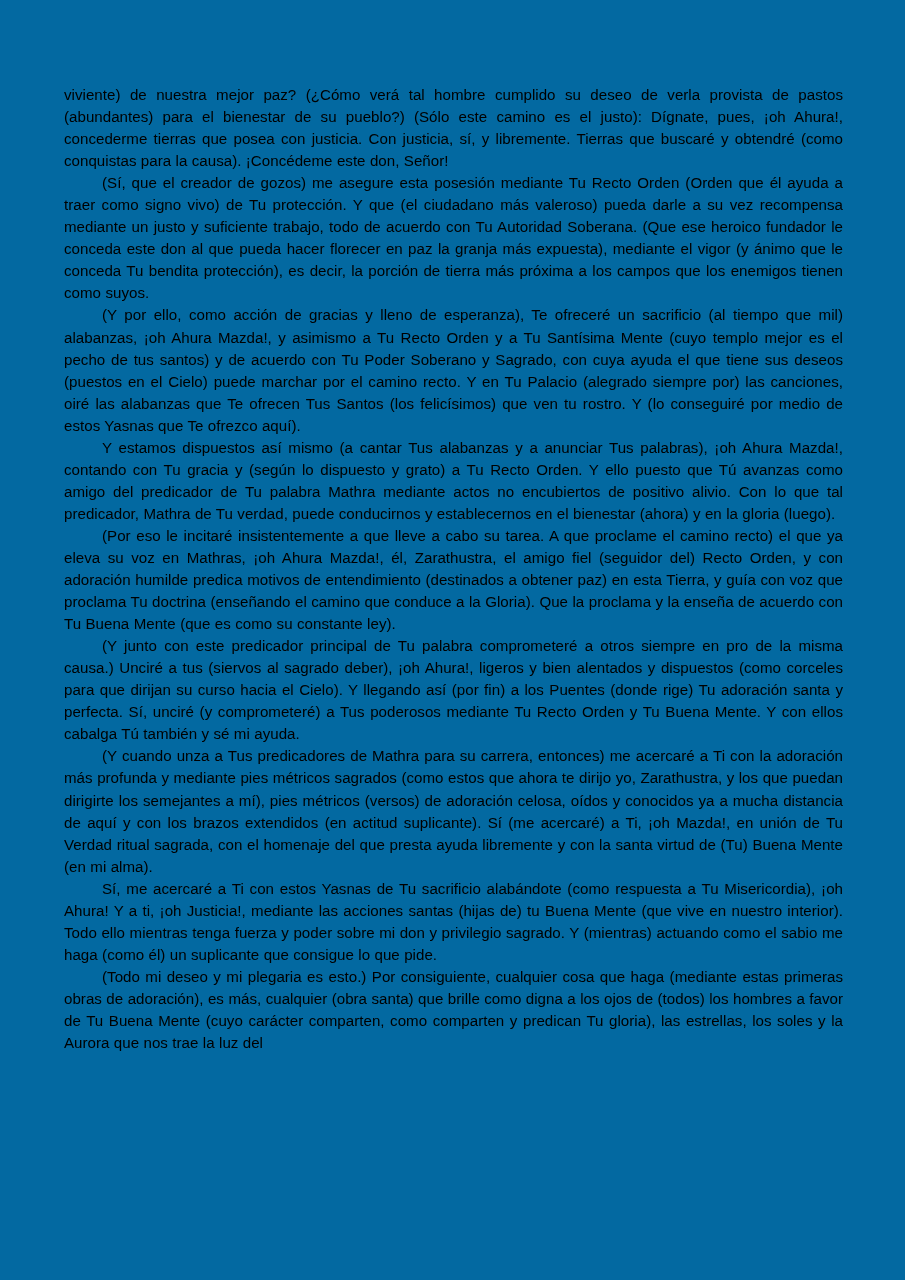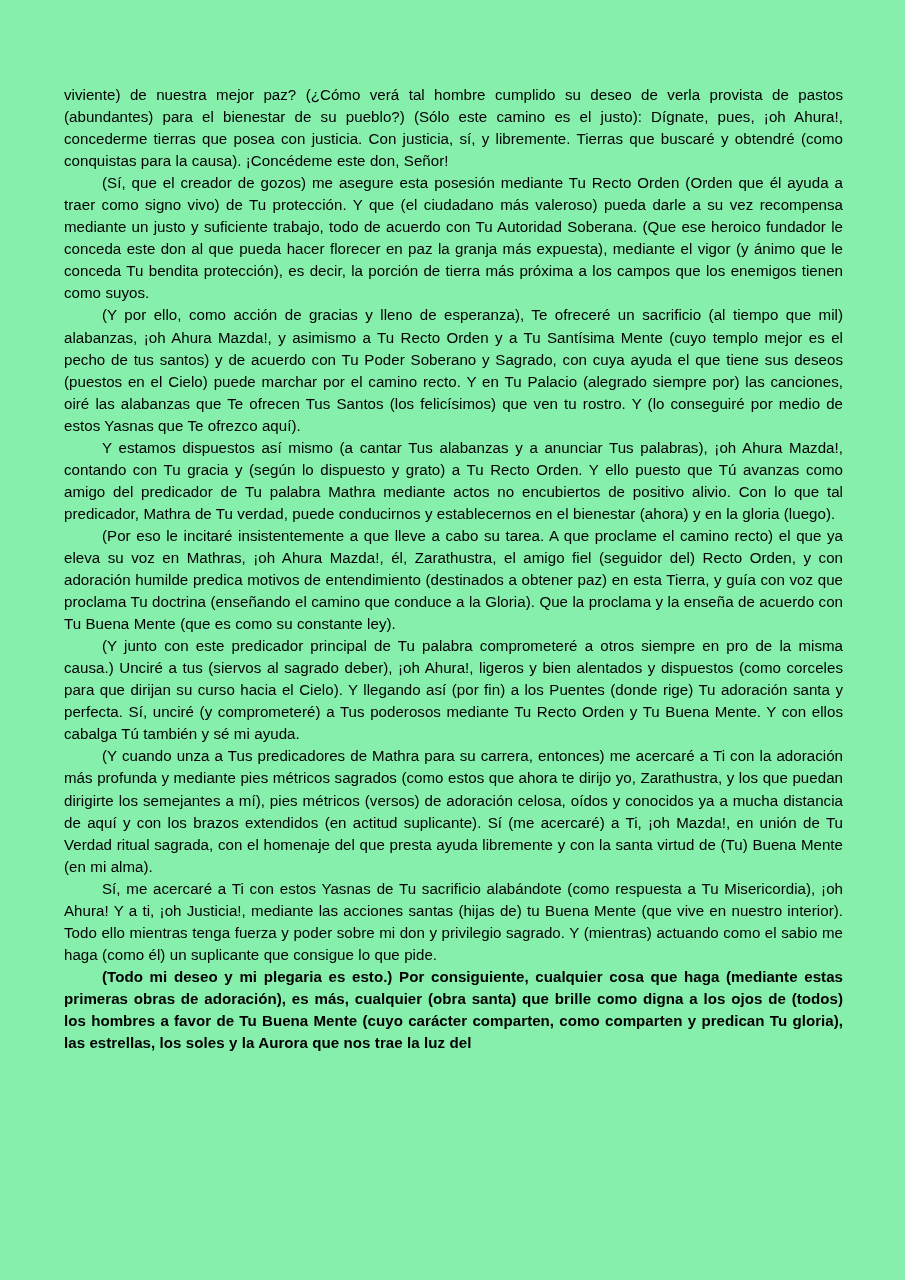--- a/index.html
+++ b/index.html
@@ -11,21 +11,21 @@
 
   body {
     font-family: "Liberation Sans", sans-serif;
     color: #000000;
   }
 
   .page {
     position: relative;
     width: 905px;
     height: 1280px;
-    background: #86efac;
+    background: #0369a1;
     box-sizing: border-box;
     overflow: hidden;
   }
 
   .text-column {
     position: absolute;
     left: 64px;
     top: 84px;
     width: 779px;
   }
@@ -44,21 +44,20 @@
   }
 
   
   .para.continuation {
     text-indent: 0;
   }
 
   
   .para.truncated {
     text-align: justify;
-    font-weight: bold;
   }
 </style>
 </head>
 <body>
 
 <div class="page">
   <div class="text-column">
 
     <p class="para continuation">viviente) de nuestra mejor paz? (¿Cómo verá tal hombre cumplido su deseo de verla provista de pastos (abundantes) para el bienestar de su pueblo?) (Sólo este camino es el justo): Dígnate, pues, ¡oh Ahura!, concederme tierras que posea con justicia. Con justicia, sí, y libremente. Tierras que buscaré y obtendré (como conquistas para la causa). ¡Concédeme este don, Señor!</p>
 

